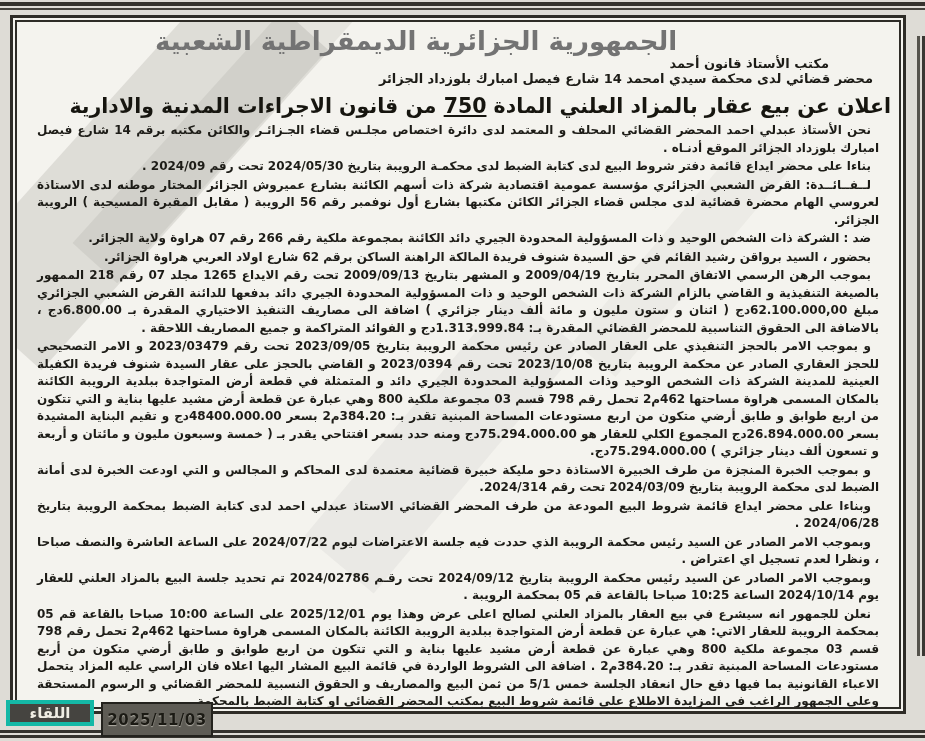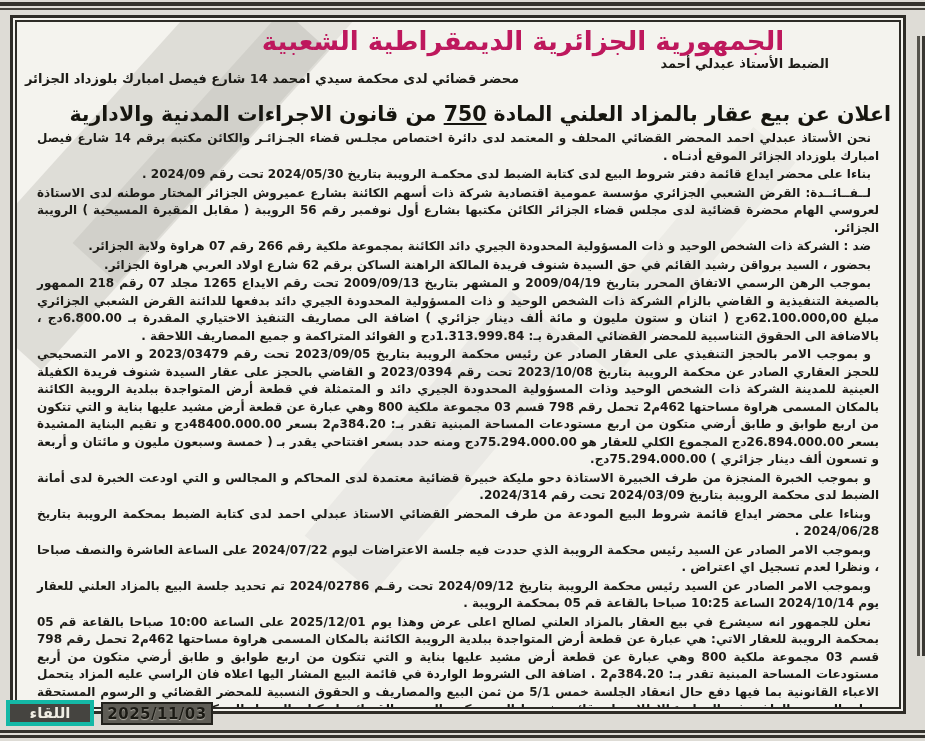--- a/index.html
+++ b/index.html
@@ -38,42 +38,42 @@
   }
   
   .wm{position:absolute; pointer-events:none; z-index:0;}
   .wm1{top:-70px; left:55px; width:130px; height:430px; background:rgba(110,108,100,0.16); transform:rotate(42deg);}
   .wm2{top:-90px; left:175px; width:60px; height:380px; background:rgba(110,108,100,0.11); transform:rotate(42deg);}
   .wm3{top:260px; left:380px; width:90px; height:320px; background:rgba(120,118,108,0.07); transform:rotate(40deg);}
   .wm4{top:90px; left:640px; width:55px; height:280px; background:rgba(120,118,108,0.06); transform:rotate(40deg);}
   .content{position:relative; z-index:1;}
   .republic-title{
     margin:2px 0 0; padding-left:130px;
-    text-align:center; font-size:26px; font-weight:700; color:#be185d;
+    text-align:left; font-size:26px; font-weight:700; color:#737373;
   }
   .office-line1{margin:0 62px 0 0; text-align:right; font-size:13px; font-weight:700;}
-  .office-line2{margin:0 18px 16px 0; text-align:left; font-size:13px; font-weight:700;}
+  .office-line2{margin:0 18px 8px 0; text-align:right; font-size:13px; font-weight:700;}
   .main-heading{
     margin:1px 0 4px; text-align:right;
     font-size:20.5px; font-weight:700; color:#16150f;
   }
   .main-heading .article{text-decoration:underline;}
   .body p{
     margin:0 12px 1px; font-size:12px; line-height:17.5px; font-weight:700;
     text-align:justify; text-indent:8px; color:#1d1c17;
   }
   
   .footer-label-badge{
     position:absolute; left:6px; top:700px; width:88px; height:26px; z-index:5;
     background:#454440; border:4px solid #14b8a6; box-sizing:border-box;
     color:#efede4; display:flex; align-items:center; justify-content:center;
     font-weight:700; font-size:15px;
   }
   .footer-date-badge{
-    position:absolute; left:101px; top:702px; width:112px; height:23px; z-index:5;
+    position:absolute; left:101px; top:702px; width:112px; height:35px; z-index:5;
     background:#5e5c55; border:2px solid #23221d; box-sizing:border-box;
     color:#1b1a14; text-shadow:0 1px 1px rgba(236,234,224,0.6);
     display:flex; align-items:center; justify-content:center;
     font-weight:700; font-size:15px; letter-spacing:0.5px; direction:ltr;
   }
 </style>
 </head>
 <body>
 
 <div class="page">
@@ -85,21 +85,21 @@
     <div class="frame-inner">
 
       <div class="wm wm1"></div>
       <div class="wm wm2"></div>
       <div class="wm wm3"></div>
       <div class="wm wm4"></div>
 
       <div class="content">
         <div class="republic-title">الجمهورية الجزائرية الديمقراطية الشعبية</div>
 
-        <div class="office-line1">الضبط الأستاذ عبدلي أحمد</div>
+        <div class="office-line1">مكتب الأستاذ قانون أحمد</div>
         <div class="office-line2">محضر قضائي لدى محكمة سيدي امحمد 14 شارع فيصل امبارك بلوزداد الجزائر</div>
 
         <div class="main-heading"><span>اعلان عن بيع عقار بالمزاد العلني المادة </span><span class="article">750</span><span> من قانون الاجراءات المدنية والادارية</span></div>
 
         <div class="body">
           <p>نحن الأستاذ عبدلي احمد المحضر القضائي المحلف و المعتمد لدى دائرة اختصاص مجلـس قضاء الجـزائـر والكائن مكتبه برقم 14 شارع فيصل امبارك بلوزداد الجزائر الموقع أدنـاه .</p>
           <p>بناءا على محضر ايداع قائمة دفتر شروط البيع لدى كتابة الضبط لدى محكمـة الرويبة بتاريخ 2024/05/30 تحت رقم 2024/09 .</p>
           <p>لــفــائــدة: القرض الشعبي الجزائري مؤسسة عمومية اقتصادية شركة ذات أسهم الكائنة بشارع عميروش الجزائر المختار موطنه لدى الاستاذة لعروسي الهام محضرة قضائية لدى مجلس قضاء الجزائر الكائن مكتبها بشارع أول نوفمبر رقم 56 الرويبة ( مقابل المقبرة المسيحية ) الرويبة الجزائر.</p>
           <p>ضد : الشركة ذات الشخص الوحيد و ذات المسؤولية المحدودة الجيري دائد الكائنة بمجموعة ملكية رقم 266 رقم 07 هراوة ولاية الجزائر.</p>
           <p>بحضور ، السيد برواقن رشيد القائم في حق السيدة شنوف فريدة المالكة الراهنة الساكن برقم 62 شارع اولاد العربي هراوة الجزائر.</p>

